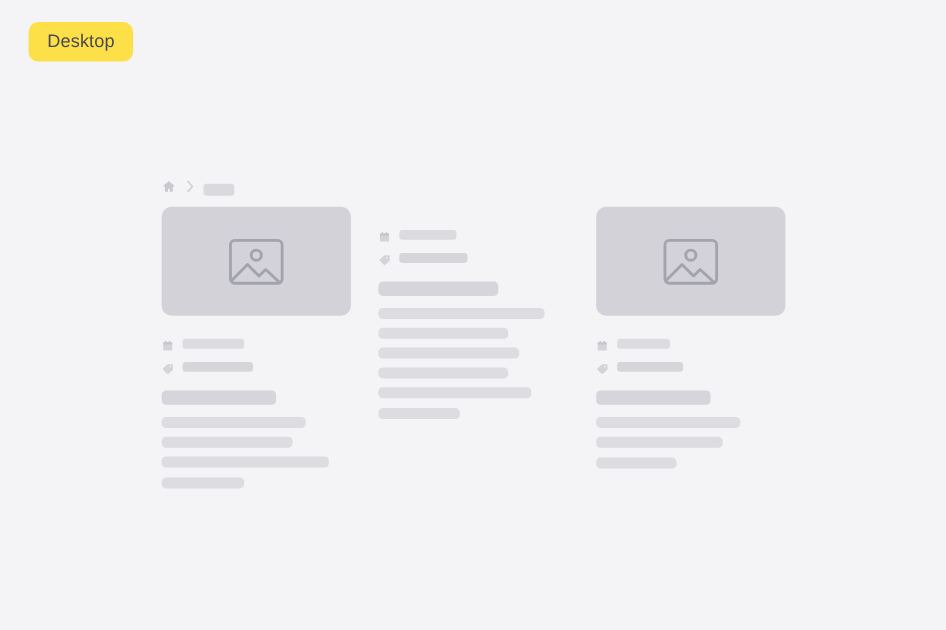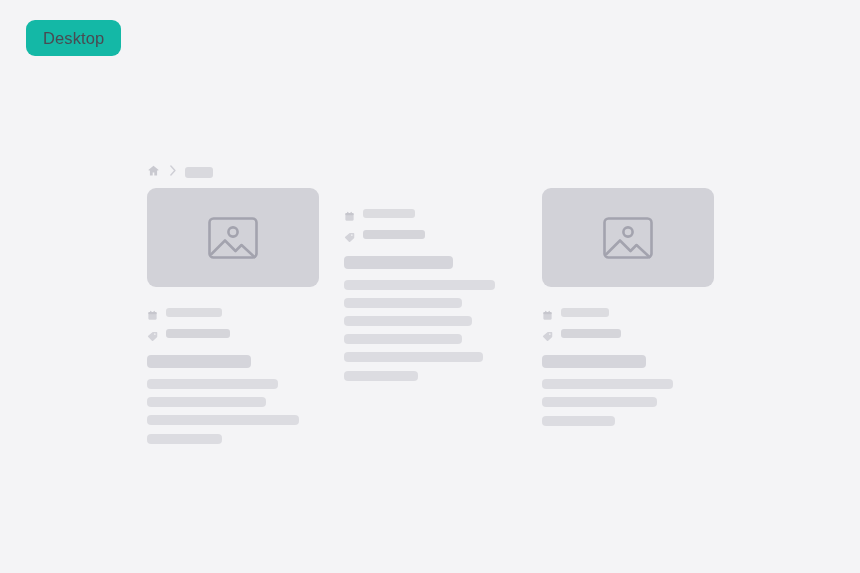--- a/index.html
+++ b/index.html
@@ -18,21 +18,21 @@
 
   
   .viewport-badge {
     position: absolute;
     left: 26px;
     top: 20px;
     height: 36px;
     padding: 4px 17px;
     display: flex;
     align-items: center;
-    background: #14b8a6;
+    background: #fde047;
     border-radius: 9px;
     color: #4a4a52;
     font-size: 16.5px;
     letter-spacing: 0.1px;
     line-height: 1;
     box-sizing: border-box;
   }
 
   
   .page {

